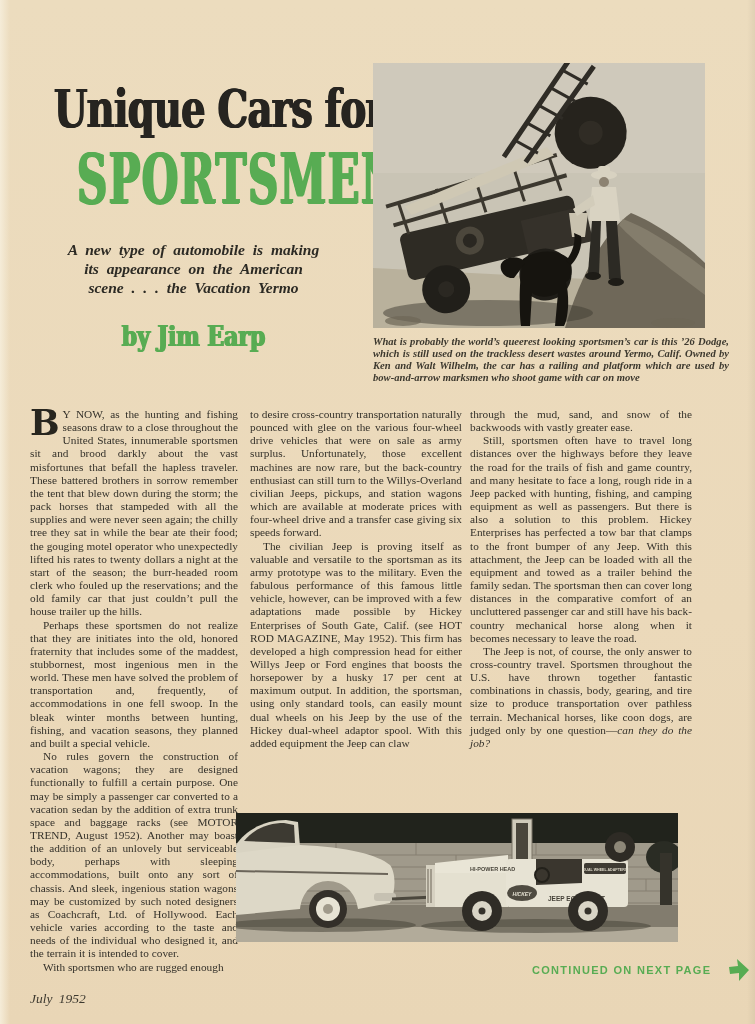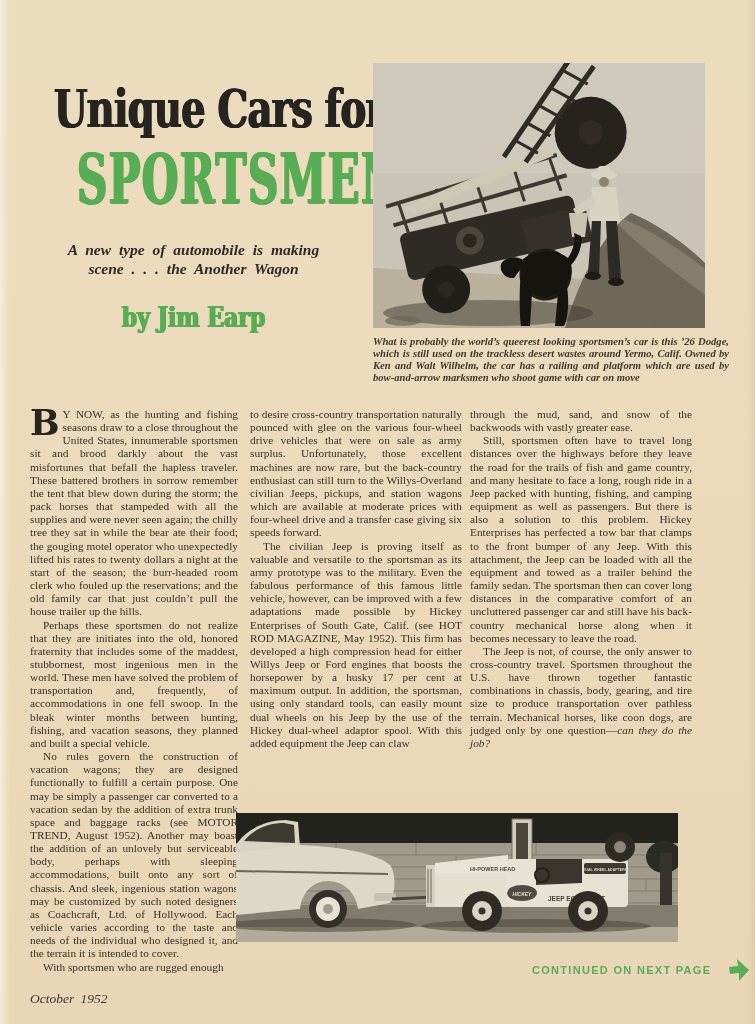--- a/index.html
+++ b/index.html
@@ -83,21 +83,22 @@
 
 <div class="page">
   <div class="edge left"></div>
   <div class="edge right"></div>
 
   <div class="header">
     <div class="title-line1">Unique Cars for</div>
     <div class="title-line2">SPORTSMEN</div>
     <div class="subtitle">
       <div>A new type of automobile is making</div>
-      <div>scene . . . the Another Wagon</div>
+      <div>its appearance on the American</div>
+      <div>scene . . . the Vacation Yermo</div>
     </div>
     <div class="byline">by Jim Earp</div>
   </div>
 
   <div class="top-photo">
     <svg class="photo-svg" viewBox="0 0 332 265" preserveAspectRatio="none">
       <rect x="0" y="0" width="332" height="265" fill="#c9c4b5"></rect>
       <rect x="0" y="0" width="332" height="110" fill="#d3cec0" opacity="0.55"></rect>
       <path d="M0,205 L332,222 L332,265 L0,265 Z" fill="#b9b19c"></path>
       <path d="M192,265 C206,215 232,168 258,150 C288,162 318,186 332,200 L332,265 Z" fill="#6f6859"></path>
@@ -215,15 +216,15 @@
     </svg>
   </div>
 
   <div class="continued">
     <span class="continued-label">CONTINUED ON NEXT PAGE</span>
     <svg class="arrow-icon" width="20" height="22" viewBox="0 0 20 22">
       <path d="M0,8 L9,7 L8,0 L20,11 L10,22 L10,14 L1,15 Z" fill="#58ac53"></path>
     </svg>
   </div>
 
-  <div class="footer-date">October 1952</div>
+  <div class="footer-date">July 1952</div>
   <div class="footer-page">Thirteen</div>
 </div>
 
 </body></html>

